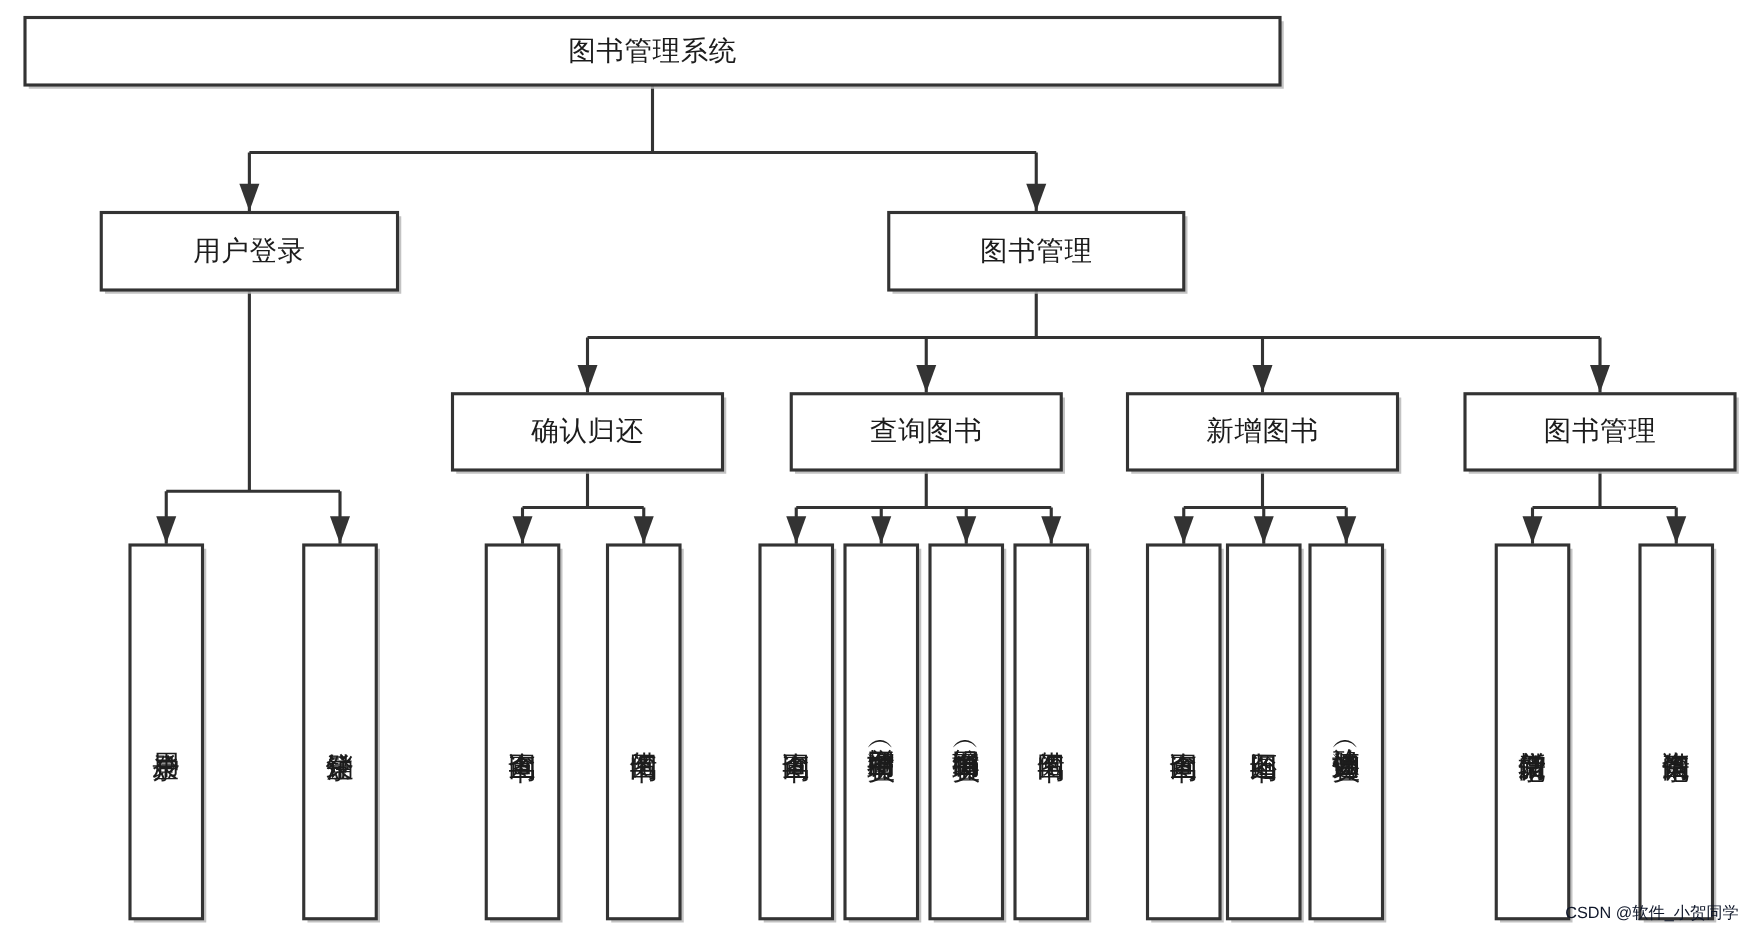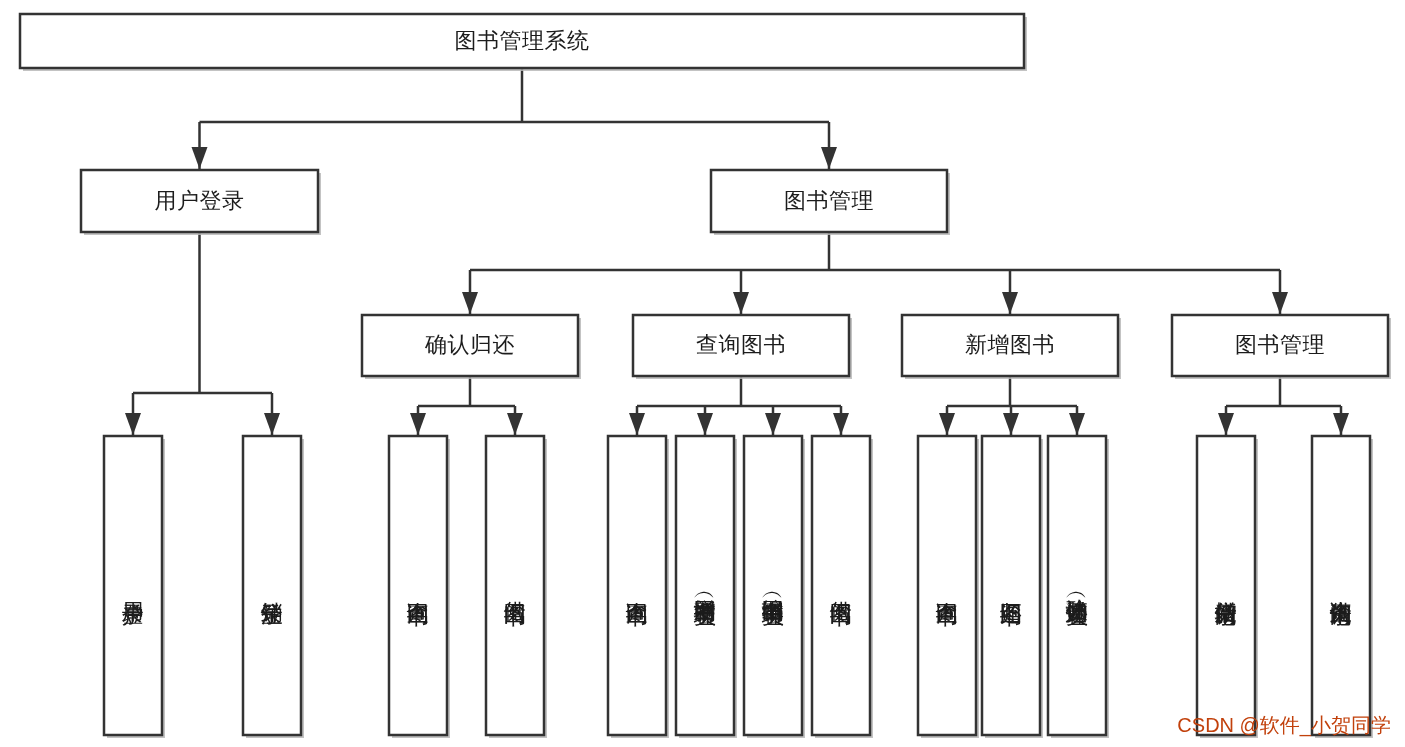--- a/index.html
+++ b/index.html
@@ -64,22 +64,22 @@
     font-size: 22px;
     line-height: 1.25;
     letter-spacing: 1px;
     align-items: center;
     justify-content: center;
   }
   .watermark {
     position: absolute;
     right: 14px;
     bottom: 8px;
-    font-size: 20px;
-    color: #c2410c;
+    font-size: 13px;
+    color: #0f172a;
     font-family: "Liberation Sans", "DejaVu Sans", sans-serif;
     white-space: nowrap;
     pointer-events: none;
   }
 </style>
 </head>
 <body>
 
 <div id="canvas">
   <svg class="diagram" id="diagram-svg" viewBox="0 0 1405 747" xmlns="http://www.w3.org/2000/svg">

